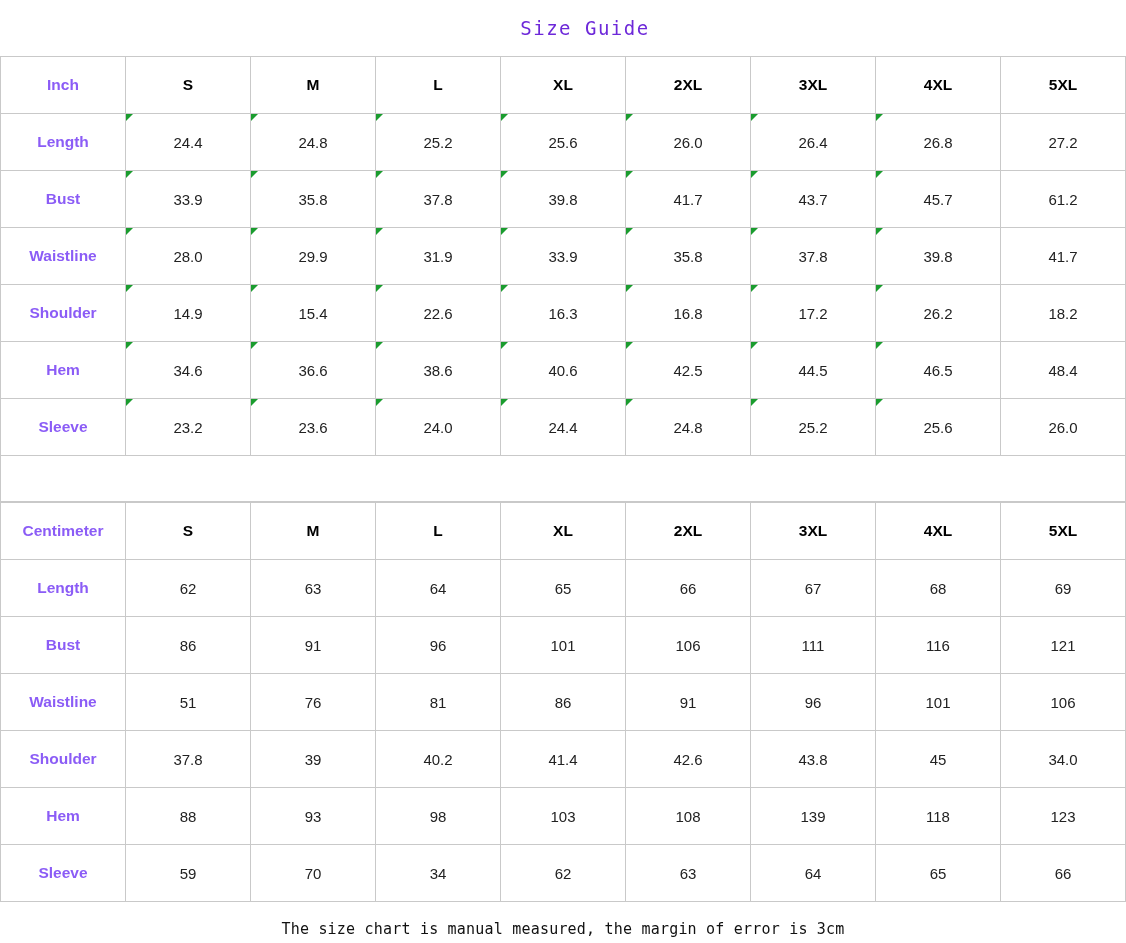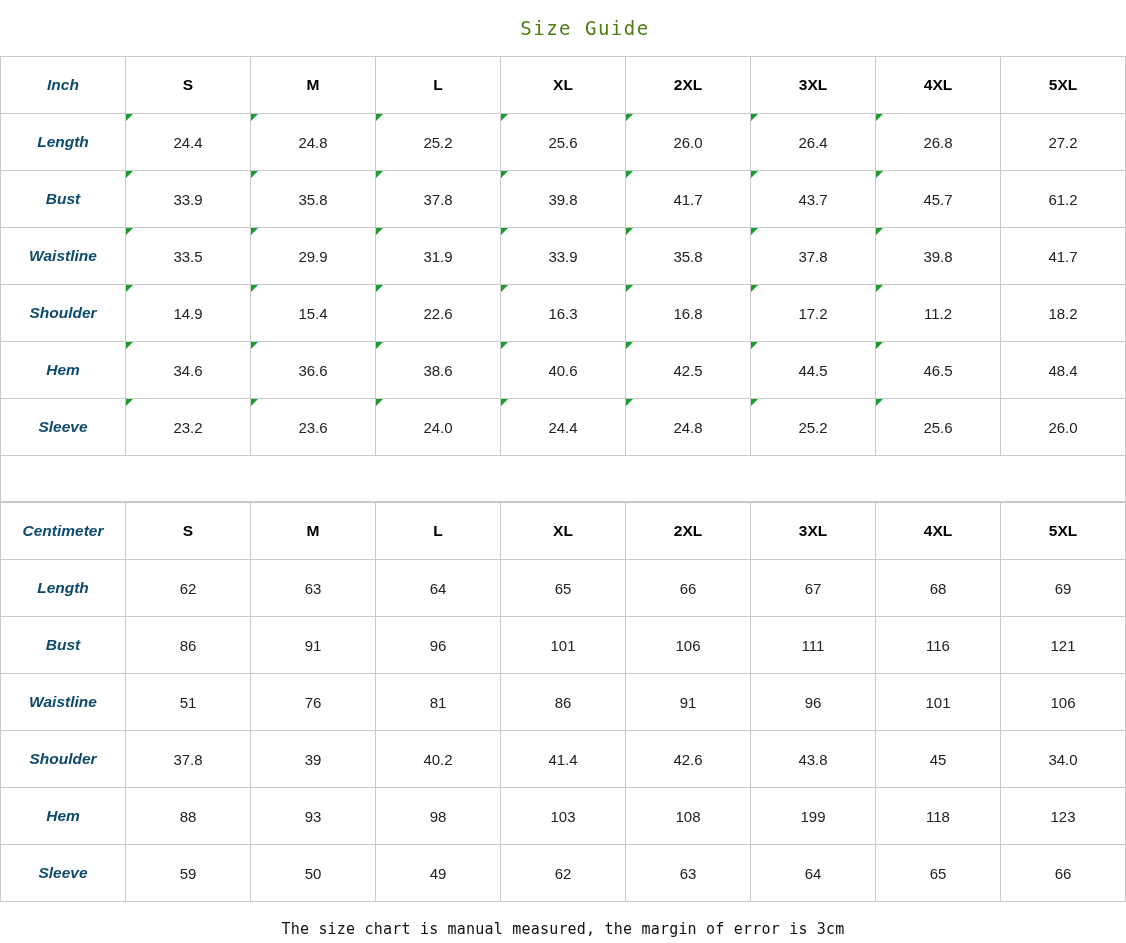--- a/index.html
+++ b/index.html
@@ -19,21 +19,21 @@
     height: 943px;
     box-sizing: border-box;
     position: relative;
     background: #ffffff;
   }
   .title {
     text-align: center;
     font-family: "DejaVu Sans Mono", monospace;
     font-size: 19px;
     letter-spacing: 1.5px;
-    color: #4d7c0f;
+    color: #6d28d9;
     padding-top: 17px;
     padding-bottom: 12px;
     height: 56px;
     box-sizing: border-box;
     padding-left: 44px;
   }
   table.size-table {
     border-collapse: collapse;
     width: 1126px;
     table-layout: fixed;
@@ -49,22 +49,21 @@
     padding: 0;
   }
   table.size-table th {
     font-weight: bold;
     font-size: 15.5px;
     color: #000000;
   }
   table.size-table td.rowhead, table.size-table th.rowhead {
     font-weight: bold;
     font-size: 15.5px;
-    color: #0c4a6e;
-    font-style: italic;
+    color: #8b5cf6;
   }
   table.size-table col.first { width: 125px; }
   table.size-table col.sz { width: 125px; }
   .gap {
     height: 46px;
     border-left: 1px solid #c9c9c9;
     border-right: 1px solid #c9c9c9;
     border-bottom: 1px solid #c9c9c9;
     box-sizing: border-box;
     width: 1126px;
@@ -145,38 +144,38 @@
         <td class="corner">35.8</td>
         <td class="corner">37.8</td>
         <td class="corner">39.8</td>
         <td class="corner">41.7</td>
         <td class="corner">43.7</td>
         <td class="corner">45.7</td>
         <td>61.2</td>
       </tr>
       <tr>
         <td class="rowhead">Waistline</td>
-        <td class="corner">33.5</td>
+        <td class="corner">28.0</td>
         <td class="corner">29.9</td>
         <td class="corner">31.9</td>
         <td class="corner">33.9</td>
         <td class="corner">35.8</td>
         <td class="corner">37.8</td>
         <td class="corner">39.8</td>
         <td>41.7</td>
       </tr>
       <tr>
         <td class="rowhead">Shoulder</td>
         <td class="corner">14.9</td>
         <td class="corner">15.4</td>
         <td class="corner">22.6</td>
         <td class="corner">16.3</td>
         <td class="corner">16.8</td>
         <td class="corner">17.2</td>
-        <td class="corner">11.2</td>
+        <td class="corner">26.2</td>
         <td>18.2</td>
       </tr>
       <tr>
         <td class="rowhead">Hem</td>
         <td class="corner">34.6</td>
         <td class="corner">36.6</td>
         <td class="corner">38.6</td>
         <td class="corner">40.6</td>
         <td class="corner">42.5</td>
         <td class="corner">44.5</td>
@@ -269,29 +268,29 @@
         <td>45</td>
         <td>34.0</td>
       </tr>
       <tr>
         <td class="rowhead">Hem</td>
         <td>88</td>
         <td>93</td>
         <td>98</td>
         <td>103</td>
         <td>108</td>
-        <td>199</td>
+        <td>139</td>
         <td>118</td>
         <td>123</td>
       </tr>
       <tr>
         <td class="rowhead">Sleeve</td>
         <td>59</td>
-        <td>50</td>
-        <td>49</td>
+        <td>70</td>
+        <td>34</td>
         <td>62</td>
         <td>63</td>
         <td>64</td>
         <td>65</td>
         <td>66</td>
       </tr>
     </tbody>
   </table>
 
   <div class="footnote">The size chart is manual measured, the margin of error is 3cm</div>

